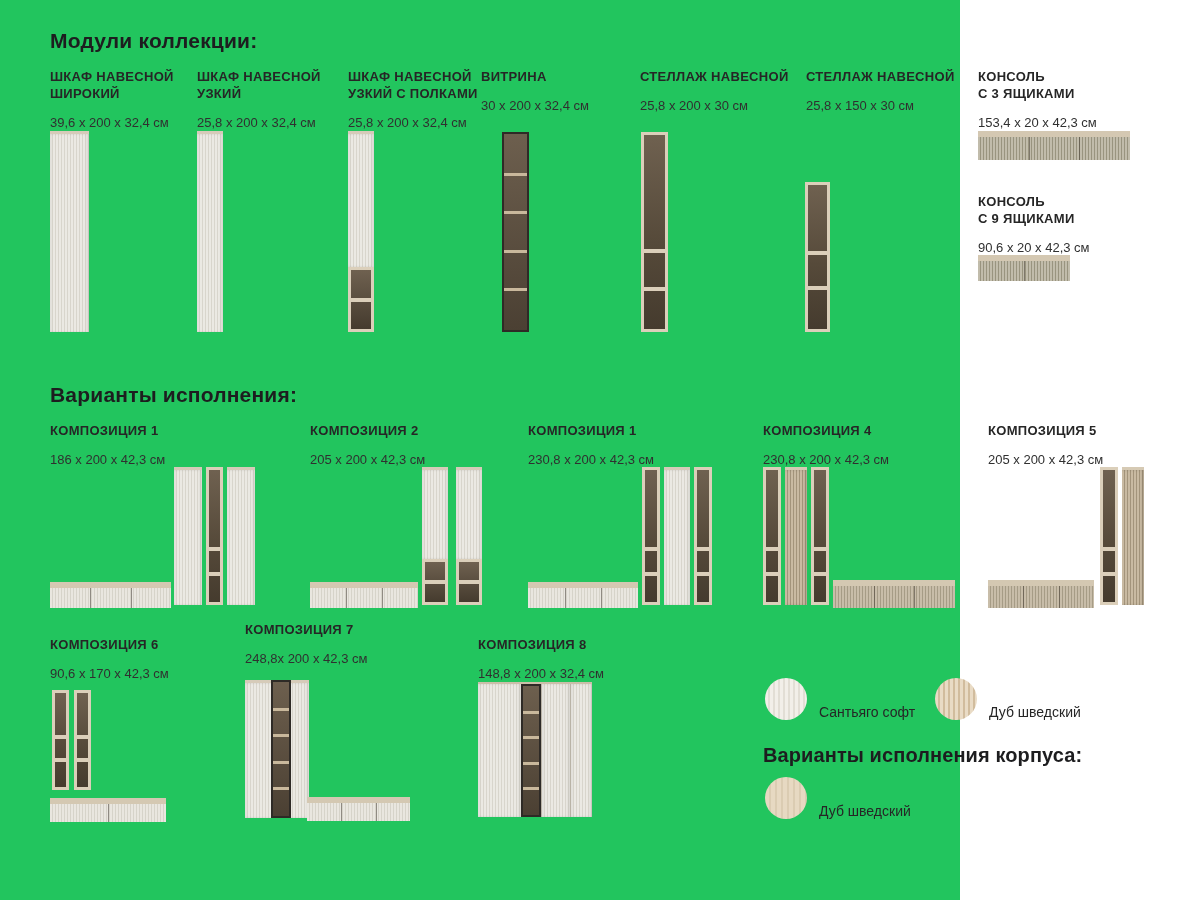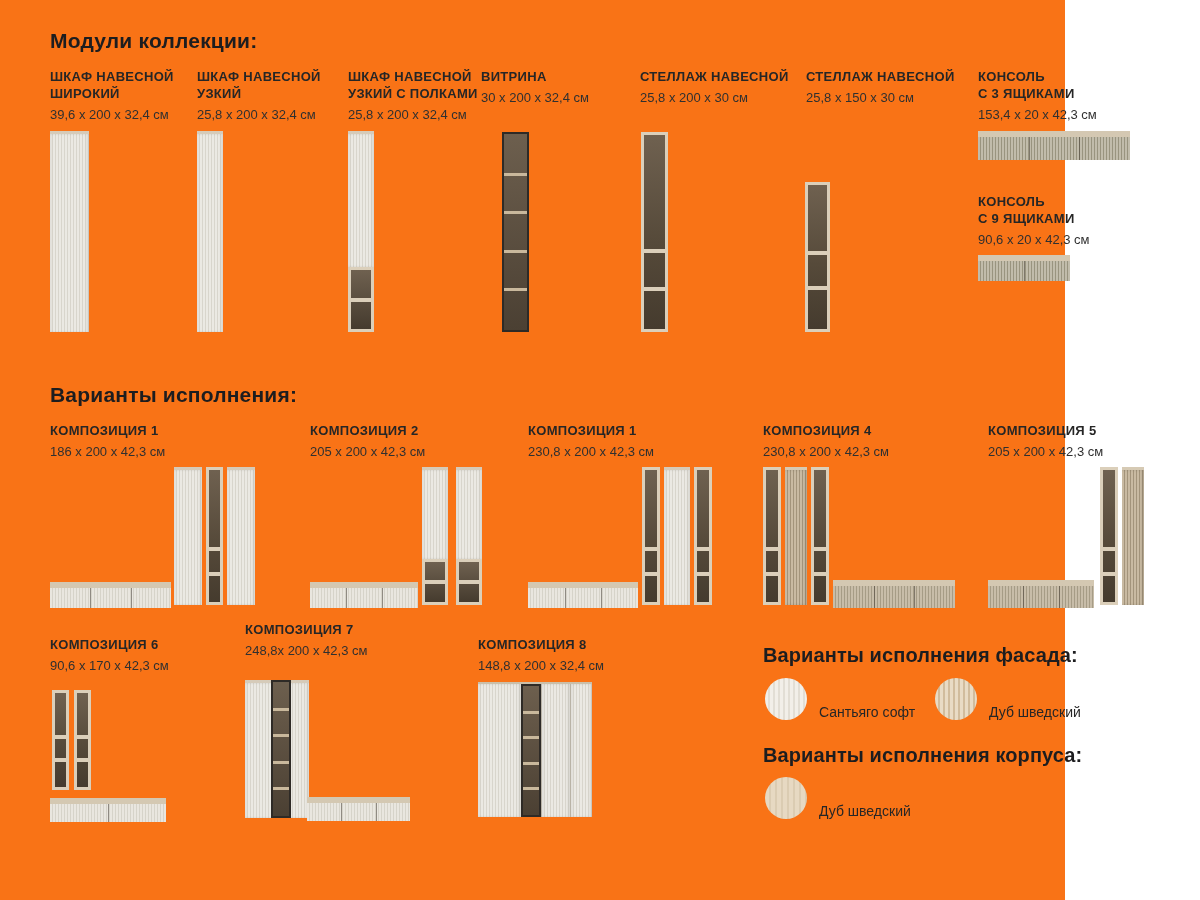--- a/index.html
+++ b/index.html
@@ -1,26 +1,26 @@
 <!DOCTYPE html>
 <html><head>
 <meta charset="utf-8">
 <style>
   * { box-sizing: border-box; margin: 0; padding: 0; }
   html,body { width:1200px; height:900px; background:#ffffff; }
   body { font-family:"Liberation Sans","DejaVu Sans",sans-serif; color:#222; position:relative; overflow:hidden; }
-  #canvas { position:relative; width:1065px; height:900px; background:#f97316; }
+  #canvas { position:relative; width:960px; height:900px; background:#22c55e; }
   .abs { position:absolute; }
 
   .h1 { font-size:21px; font-weight:700; color:#1d1d1f; letter-spacing:.2px; white-space:nowrap; }
   .h2 { font-size:20px; font-weight:700; color:#1d1d1f; letter-spacing:.1px; white-space:nowrap; }
 
   .label .lbl-name { display:block; font-size:13px; font-weight:600; color:#262626; line-height:17px; letter-spacing:.3px; white-space:nowrap; }
   .label .lbl-name:empty { display:none; }
-  .label .lbl-dims { display:block; font-size:13px; font-weight:400; color:#303030; line-height:17px; margin-top:4px; white-space:nowrap; }
+  .label .lbl-dims { display:block; font-size:13px; font-weight:400; color:#303030; line-height:17px; margin-top:12px; white-space:nowrap; }
 
   
   .flute-white {
     background:repeating-linear-gradient(90deg,#ebe9e3 0px,#ebe9e3 2px,#d8d5cc 2px,#d8d5cc 3px);
     border-top:3px solid #d6cbb9;
     box-shadow:inset -2px 0 3px rgba(0,0,0,.08), inset 2px 0 2px rgba(0,0,0,.04);
   }
   .flute-wood {
     background:repeating-linear-gradient(90deg,#c9baa2 0px,#c9baa2 2px,#a3947b 2px,#a3947b 3px);
     border-top:3px solid #d6cab4;
@@ -216,21 +216,20 @@
   </div>
   <div class="abs" style="left:478px; top:680px; width:220px; height:142px;">
     <div class="abs" style="left:0; top:2px; width:114px; height:135px; border-top:2px solid #cbbfa9;">
       <div class="abs flute-white" style="left:0; top:0; width:43px; height:133px; border-top:none;"></div>
       <div class="abs vitrine" style="left:43px; top:0; width:20px; height:133px;"></div>
       <div class="abs flute-white" style="left:63px; top:0; width:29px; height:133px; border-top:none; border-left:1px solid #b9b3a6;"></div>
       <div class="abs flute-white" style="left:92px; top:0; width:22px; height:133px; border-top:none; border-left:1px solid #b9b3a6;"></div>
     </div>
   </div>
 
-  <div class="abs h2" style="left:763px; top:644px;">Варианты исполнения фасада:</div>
 
   <div class="swatch-row" style="left:765px; top:678px;">
     <div class="swatch sw-santiago"></div>
     <span class="swatch-label">Сантьяго софт</span>
   </div>
   <div class="swatch-row" style="left:935px; top:678px;">
     <div class="swatch sw-oak"></div>
     <span class="swatch-label">Дуб шведский</span>
   </div>
 

